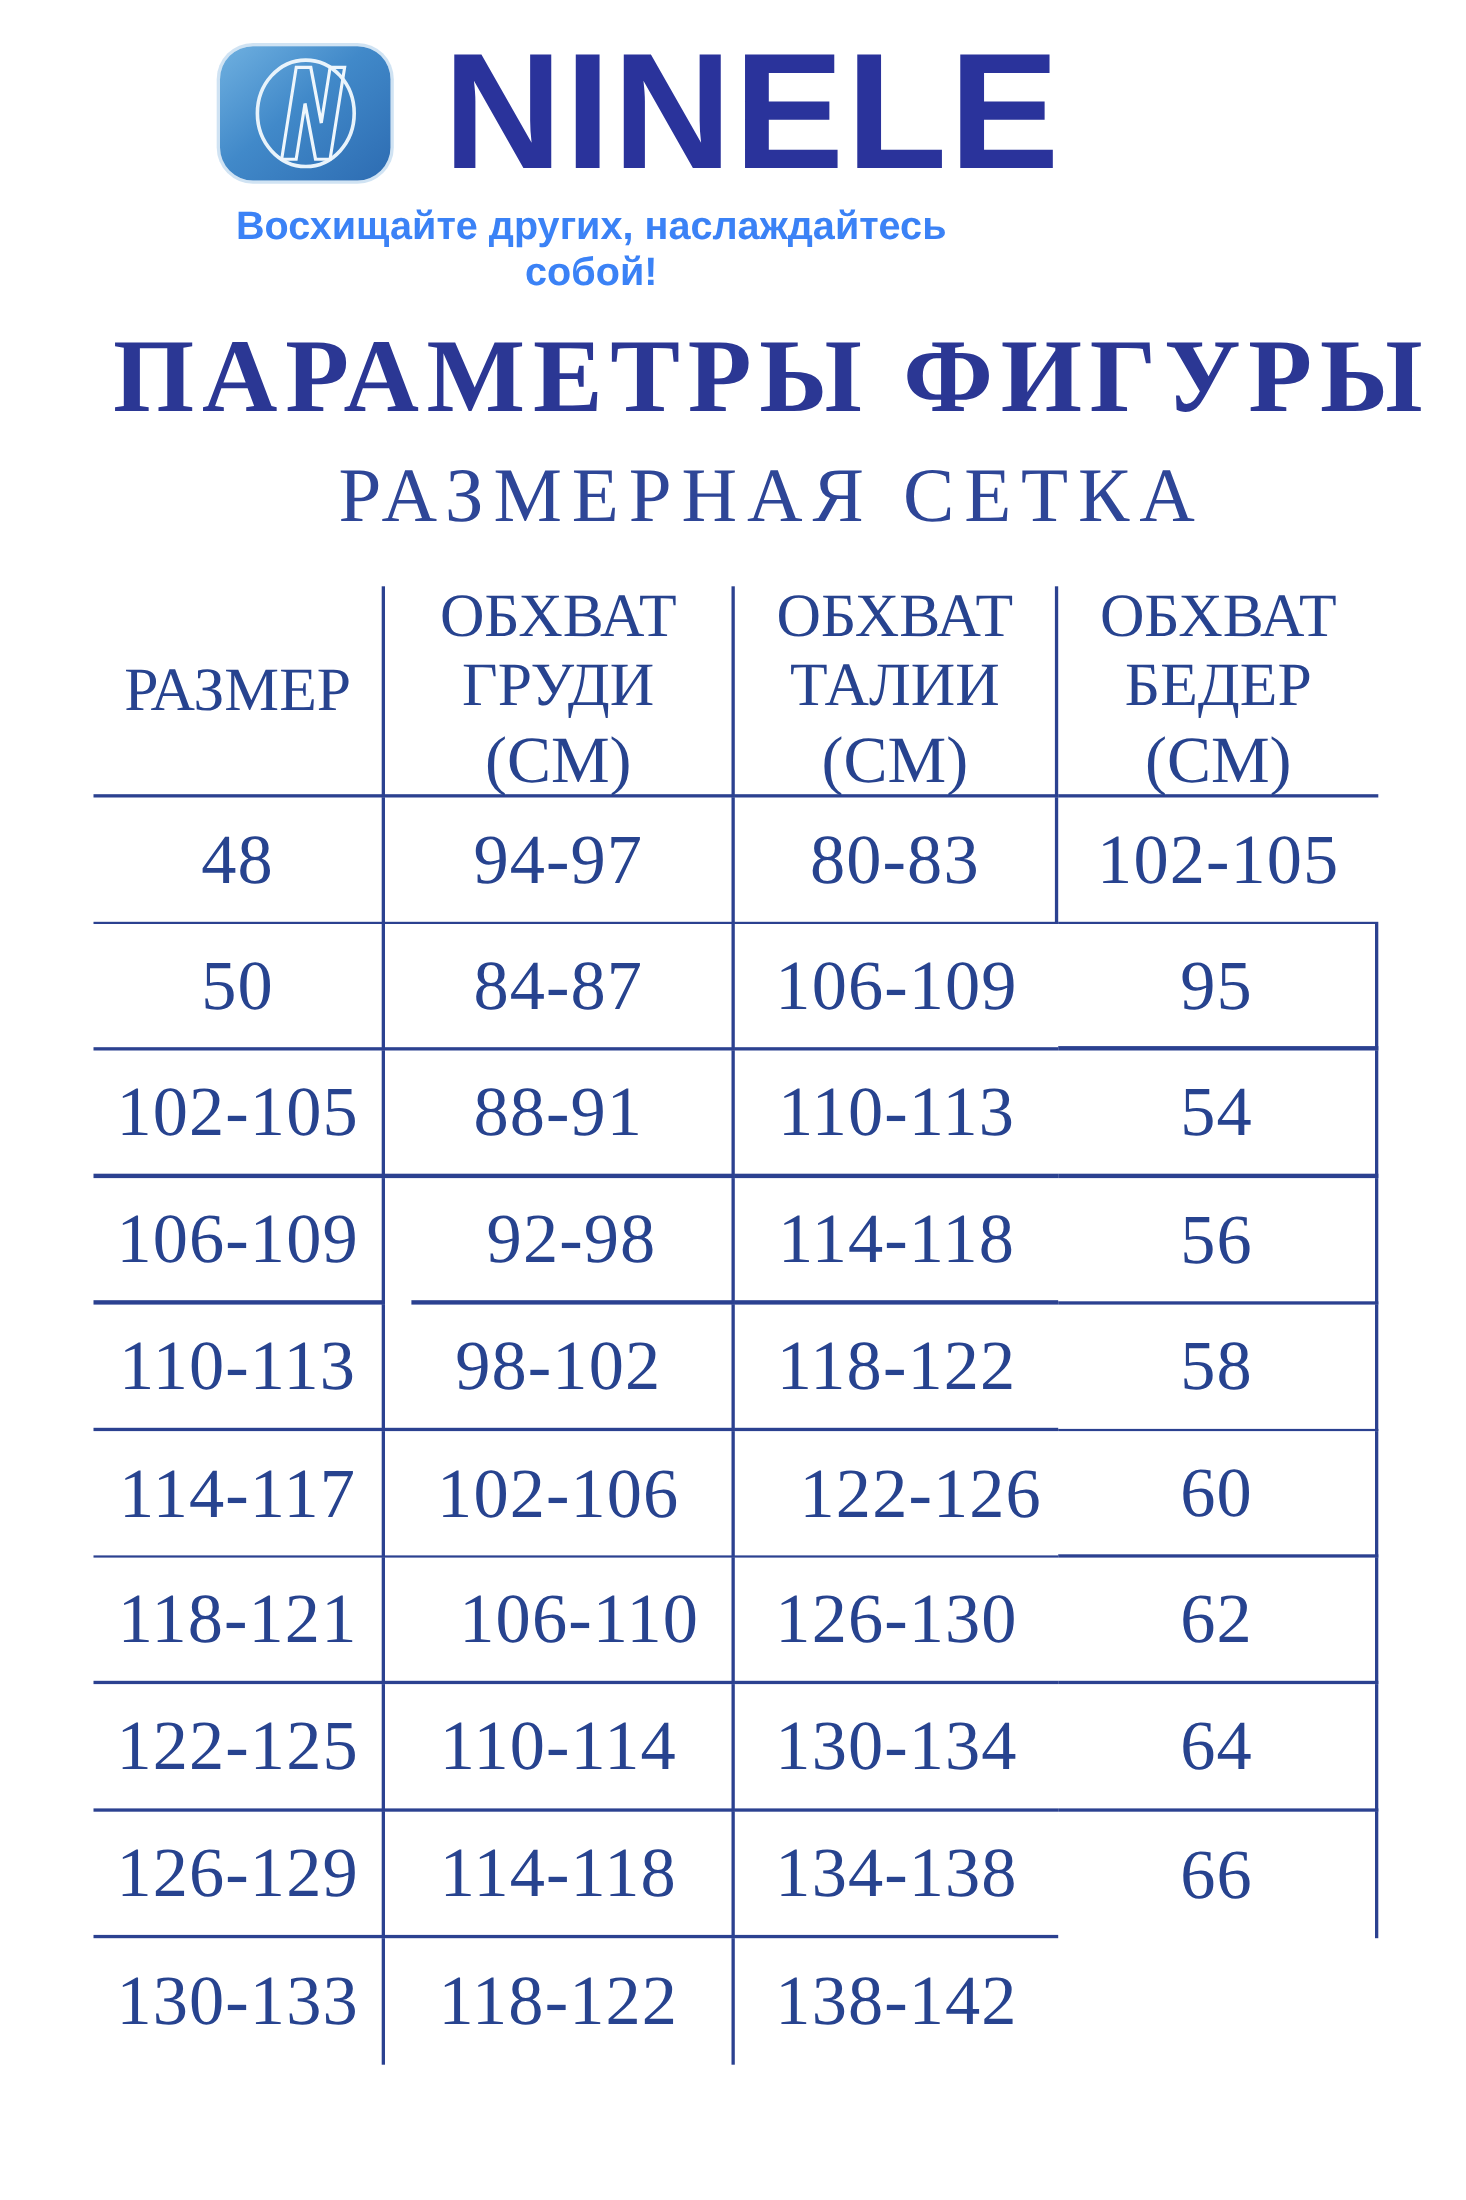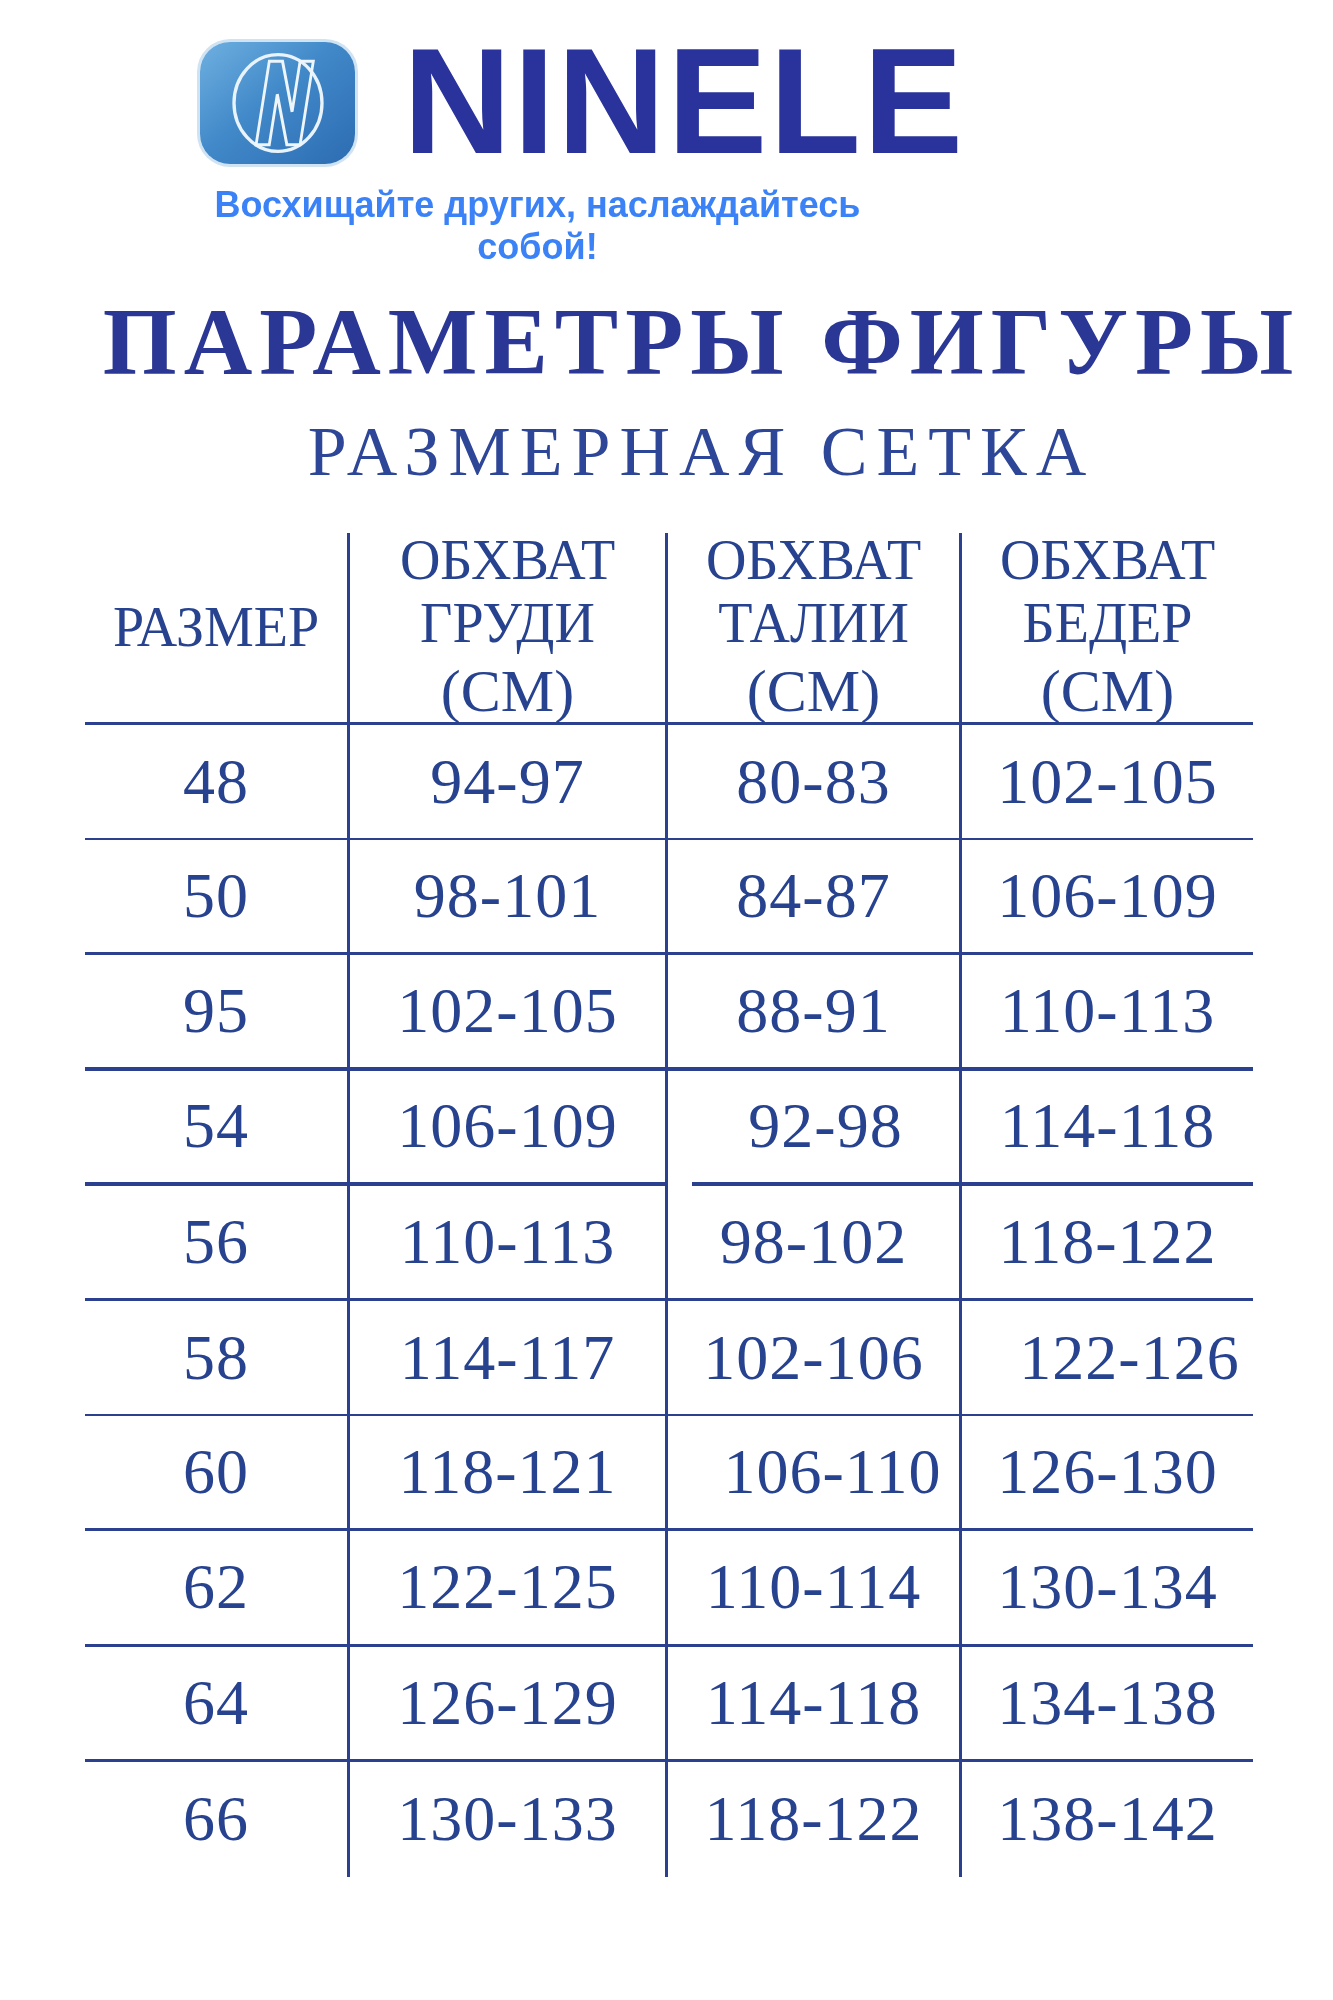--- a/index.html
+++ b/index.html
@@ -77,21 +77,20 @@
     <div class="cell head">
       <span class="t">ОБХВАТ БЕДЕР</span>
       <span class="u">(СМ)</span>
     </div>
 
   <div class="cell body-cell vline" style="border-bottom: 2px solid rgb(43, 65, 144);">48</div>
       <div class="cell body-cell vline" style="border-bottom: 2px solid rgb(43, 65, 144);">94-97</div>
       <div class="cell body-cell vline" style="border-bottom: 2px solid rgb(43, 65, 144);">80-83</div>
       <div class="cell body-cell" style="border-bottom: 2px solid rgb(43, 65, 144);">102-105</div>
       <div class="cell body-cell vline" style="border-bottom: 3px solid rgb(43, 65, 144);">50</div>
-      <div class="cell body-cell vline" style="border-bottom: 3px solid rgb(43, 65, 144);">98-101</div>
       <div class="cell body-cell vline" style="border-bottom: 3px solid rgb(43, 65, 144);">84-87</div>
       <div class="cell body-cell" style="border-bottom: 3px solid rgb(43, 65, 144);">106-109</div>
       <div class="cell body-cell vline" style="border-bottom: 4px solid rgb(43, 65, 144);">95</div>
       <div class="cell body-cell vline" style="border-bottom: 4px solid rgb(43, 65, 144);">102-105</div>
       <div class="cell body-cell vline" style="border-bottom: 4px solid rgb(43, 65, 144);">88-91</div>
       <div class="cell body-cell" style="border-bottom: 4px solid rgb(43, 65, 144);">110-113</div>
       <div class="cell body-cell vline" style="border-bottom: 4px solid rgb(43, 65, 144);">54</div>
       <div class="cell body-cell vline" style="border-bottom: 4px solid rgb(43, 65, 144);">106-109</div>
       <div class="cell body-cell vline" style="border-bottom: 4px solid rgb(43, 65, 144); margin-left: 24px;">92-98</div>
       <div class="cell body-cell" style="border-bottom: 4px solid rgb(43, 65, 144);">114-118</div>

